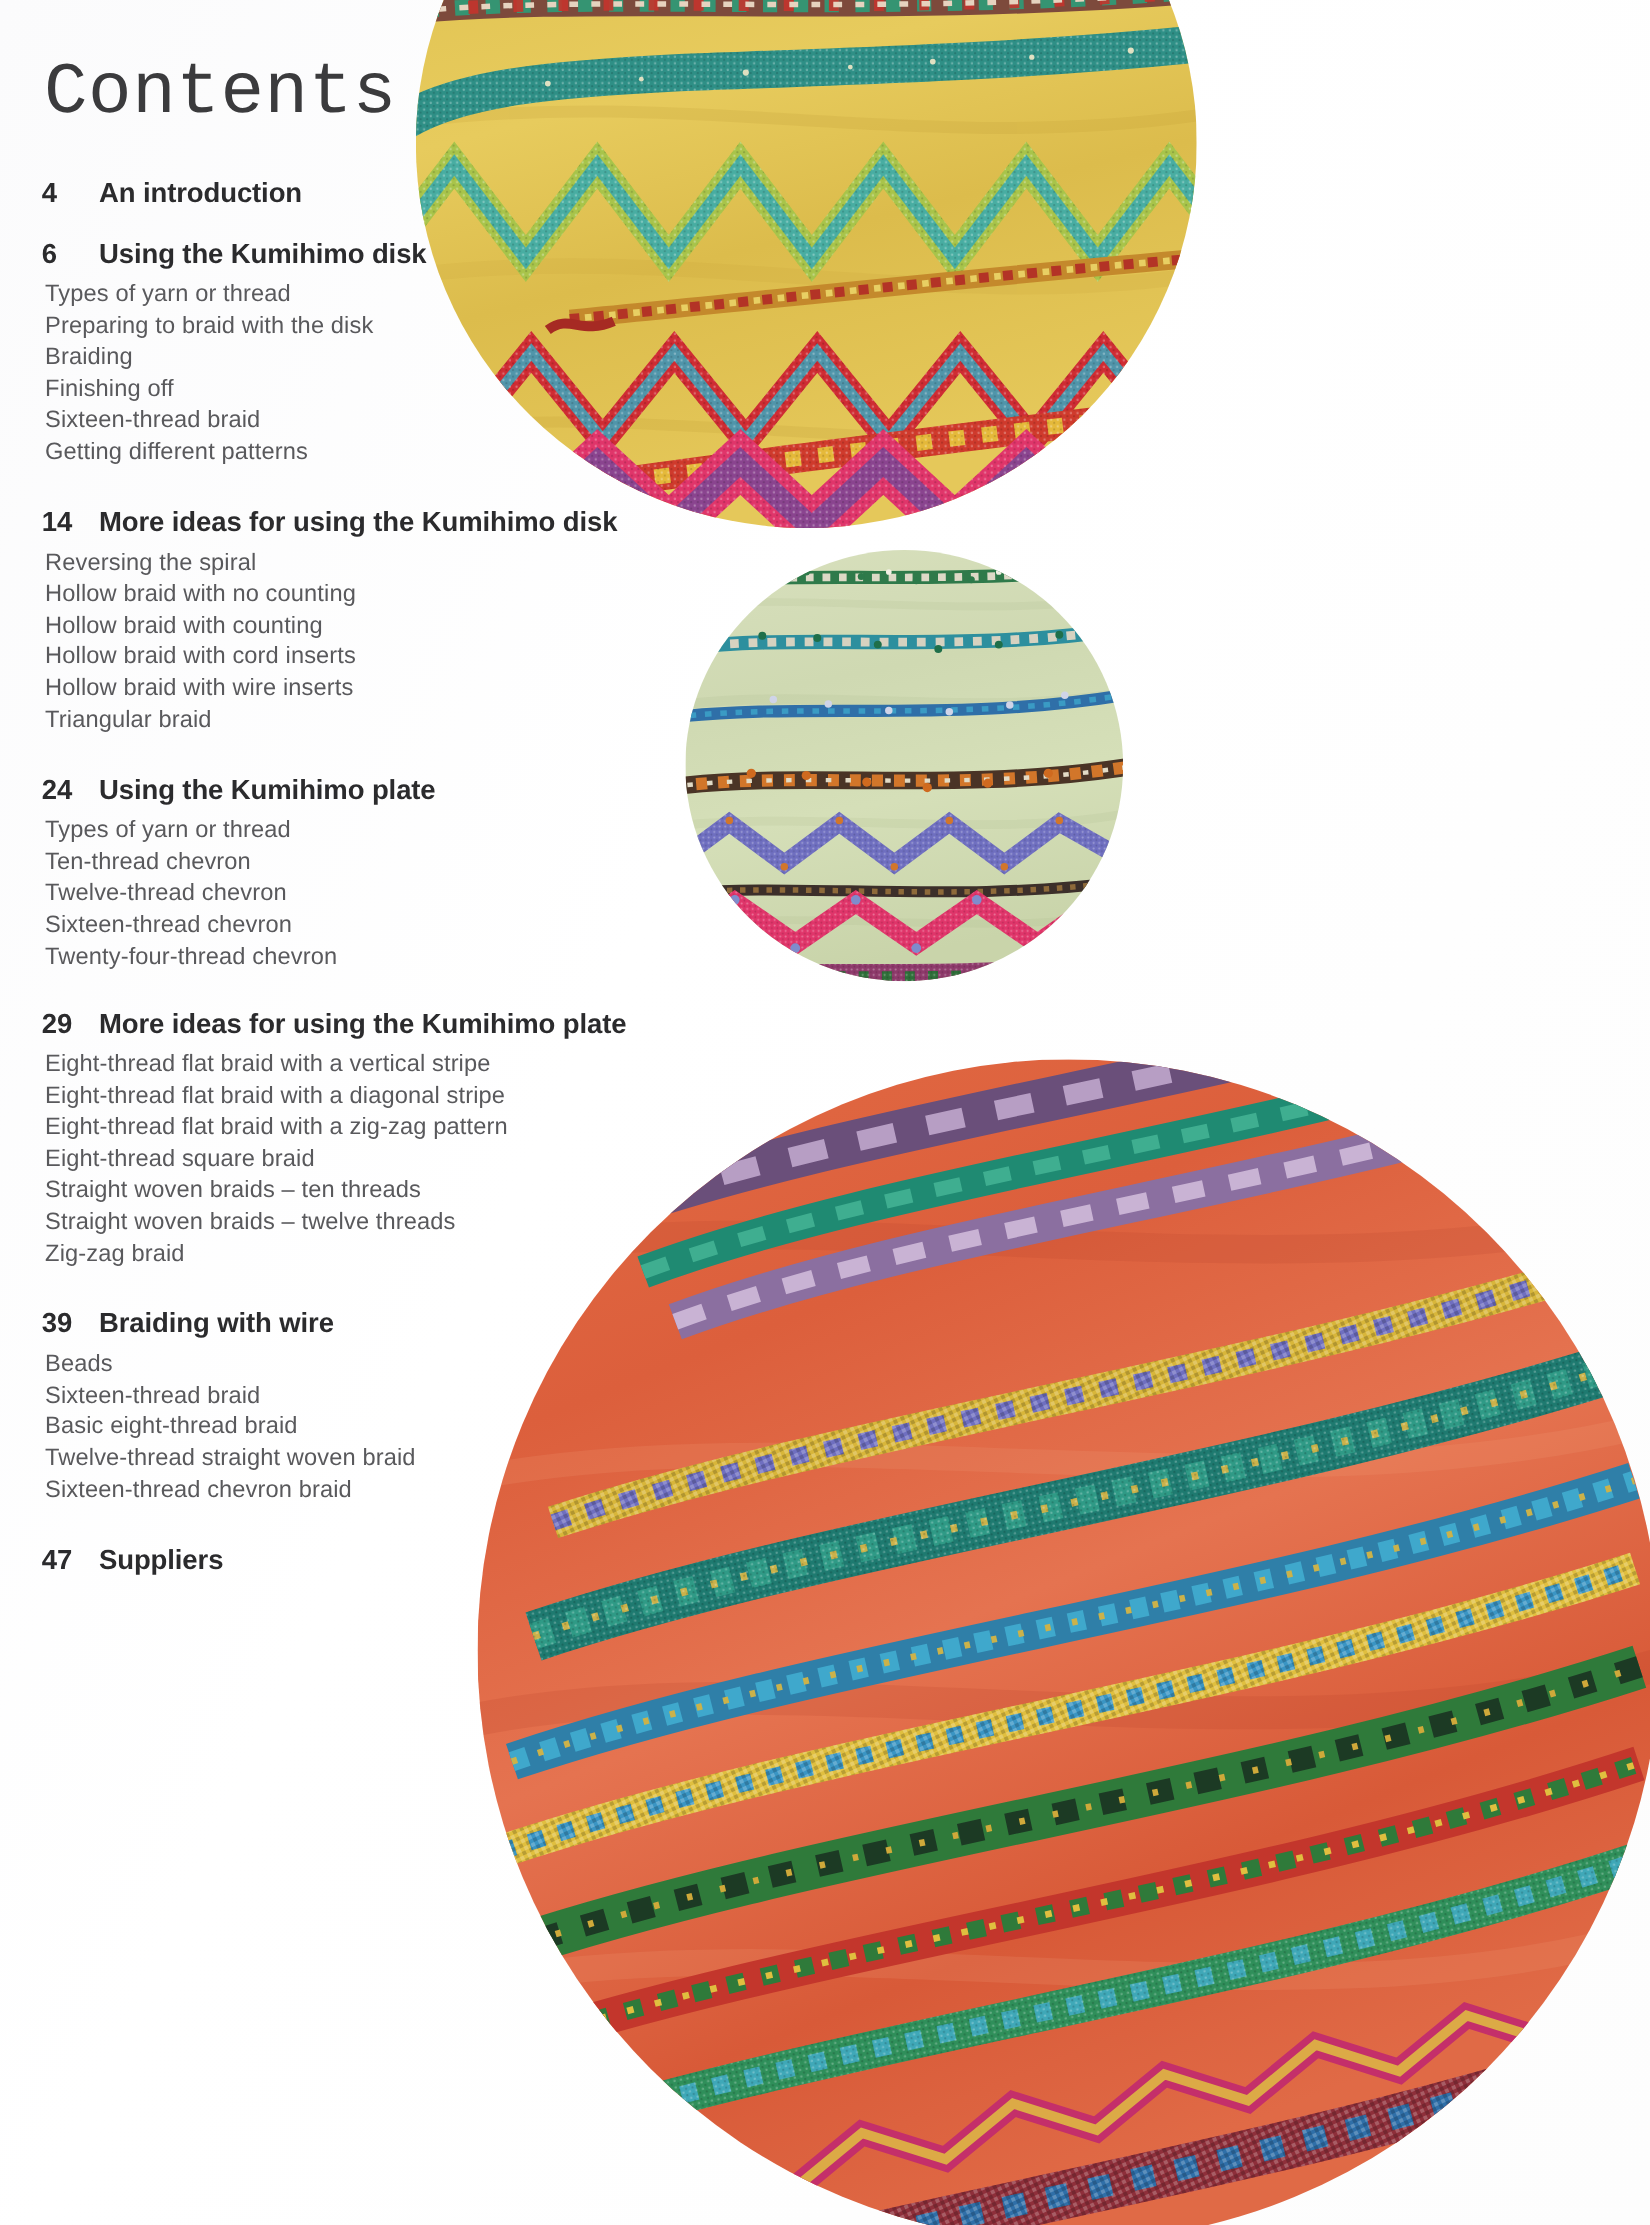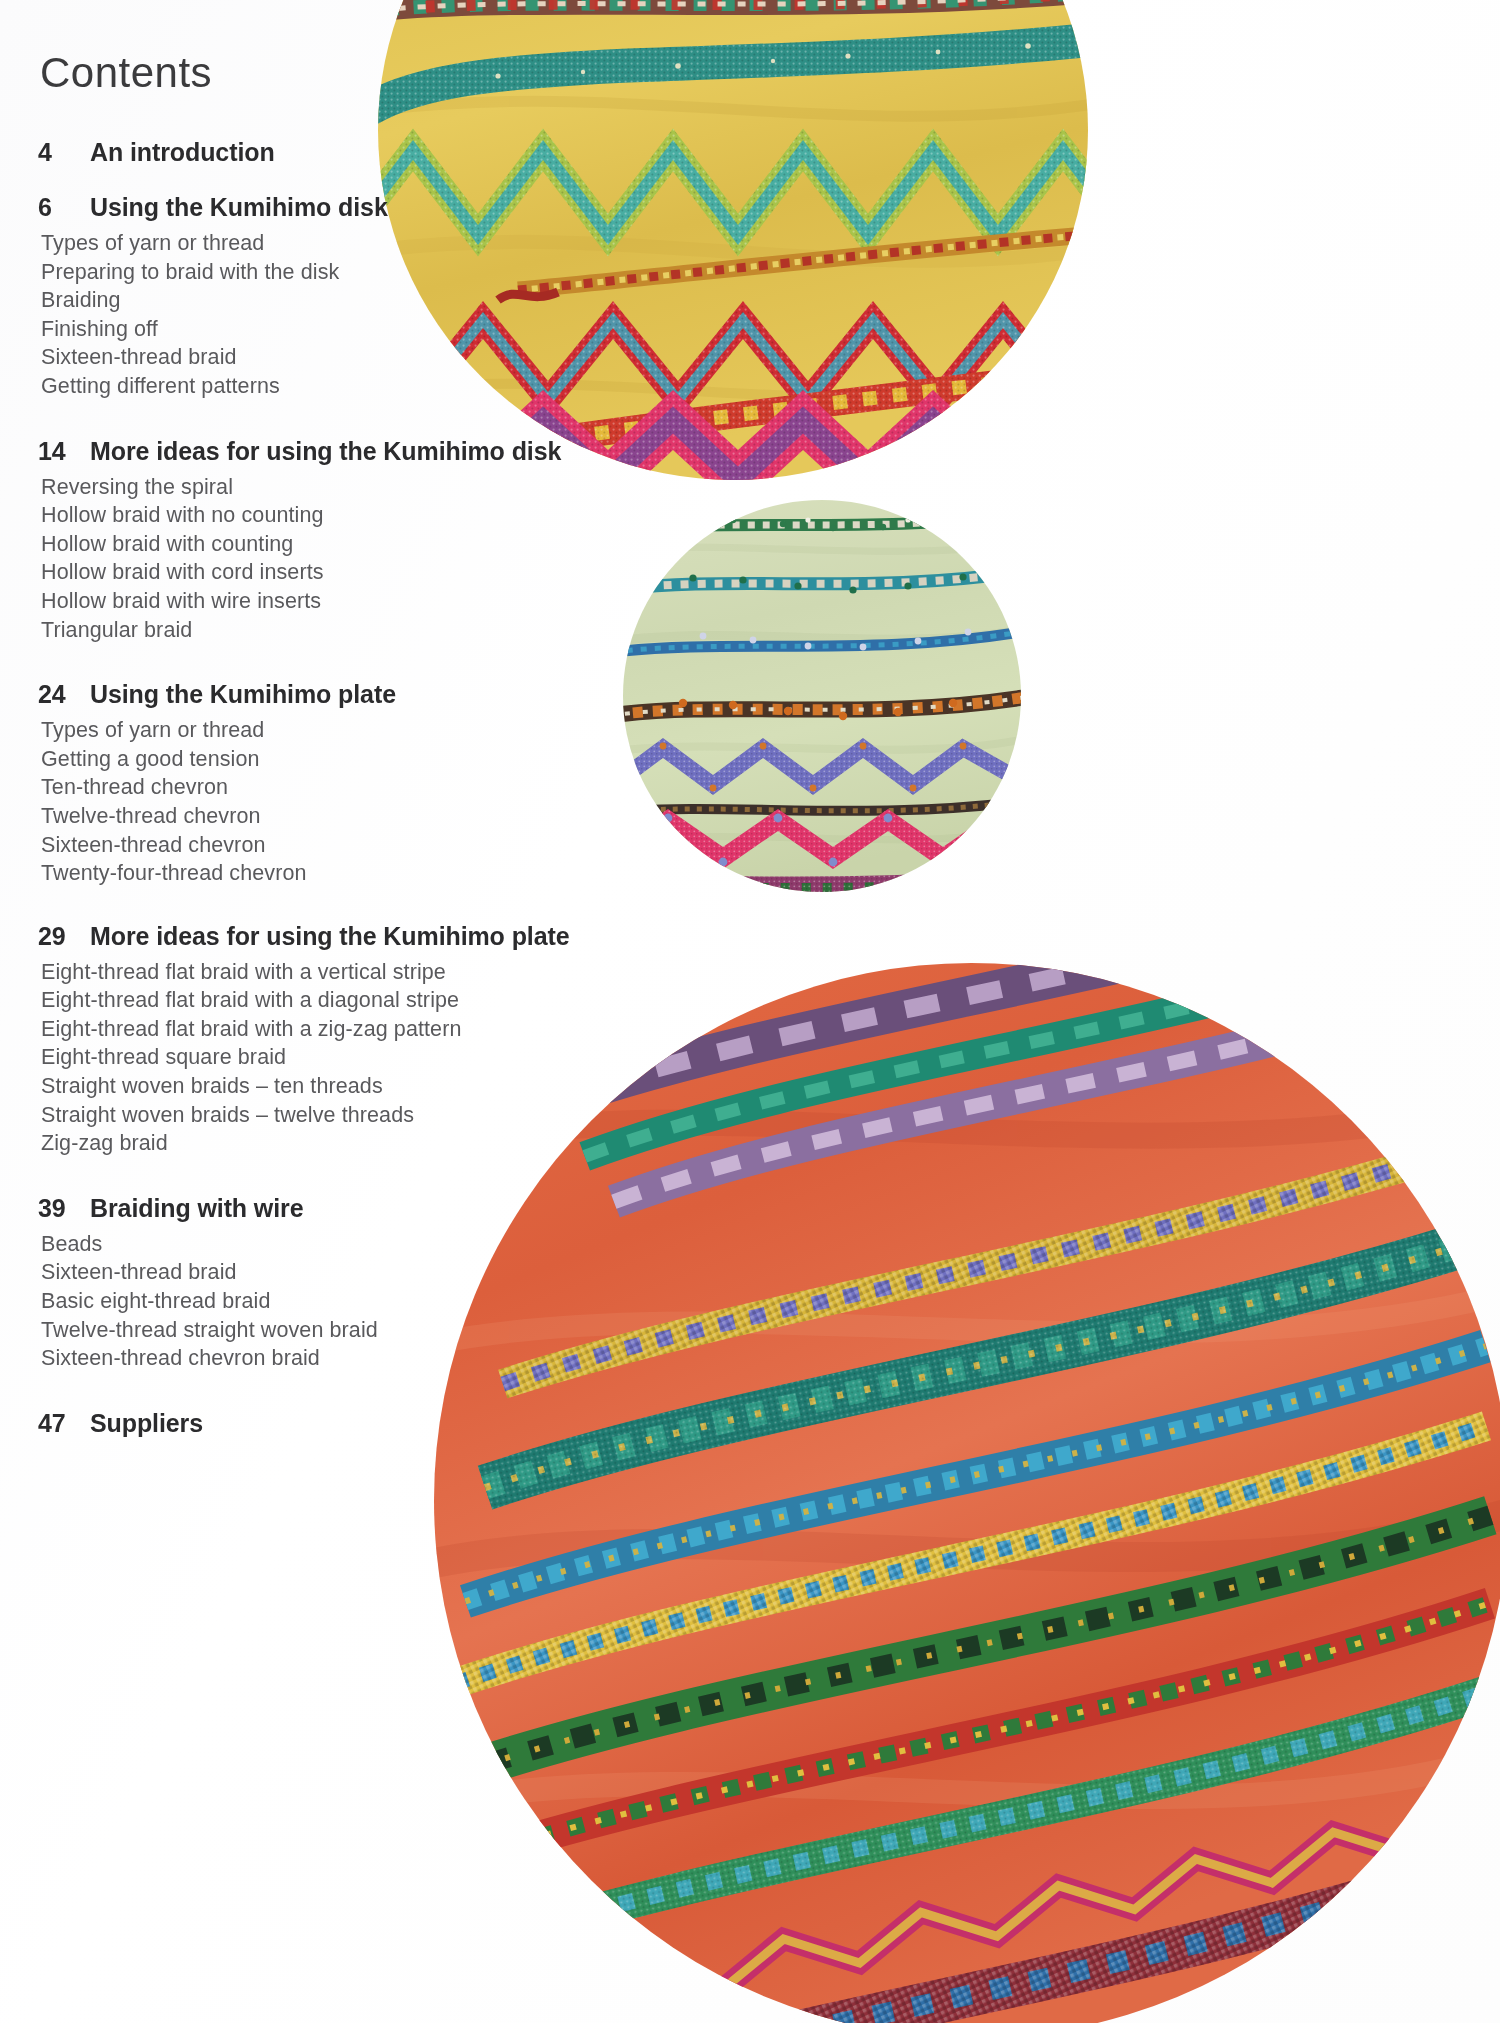--- a/index.html
+++ b/index.html
@@ -27,27 +27,27 @@
   
   #toc-column {
     position: absolute;
     left: 38px;
     top: 52px;
     width: 640px;
     z-index: 5;
   }
 
   #contents-title {
-    font-size: 42px;
+    font-size: 66px;
     font-weight: 300;
     letter-spacing: 0.5px;
     color: #3b3b3d;
     line-height: 1;
     margin: 0 0 44px 2px;
-    font-family: Liberation Sans, sans-serif;
+    font-family: Liberation Mono, monospace;
   }
 
   .toc-section { margin-bottom: 30px; }
 
   .section-head {
     display: flex;
     align-items: baseline;
     font-weight: bold;
     color: #2b2b2d;
     font-size: 25px;
@@ -467,21 +467,20 @@
             <li class="sub-item">Triangular braid</li>
           </ul>
         </div>
         <div class="toc-section" data-idx="3">
           <div class="section-head">
             <span class="section-num">24</span>
             <span class="section-title">Using the Kumihimo plate</span>
           </div>
           <ul class="sub-list">
             <li class="sub-item">Types of yarn or thread</li>
-            <li class="sub-item">Getting a good tension</li>
             <li class="sub-item">Ten-thread chevron</li>
             <li class="sub-item">Twelve-thread chevron</li>
             <li class="sub-item">Sixteen-thread chevron</li>
             <li class="sub-item">Twenty-four-thread chevron</li>
           </ul>
         </div>
         <div class="toc-section" data-idx="4">
           <div class="section-head">
             <span class="section-num">29</span>
             <span class="section-title">More ideas for using the Kumihimo plate</span>

